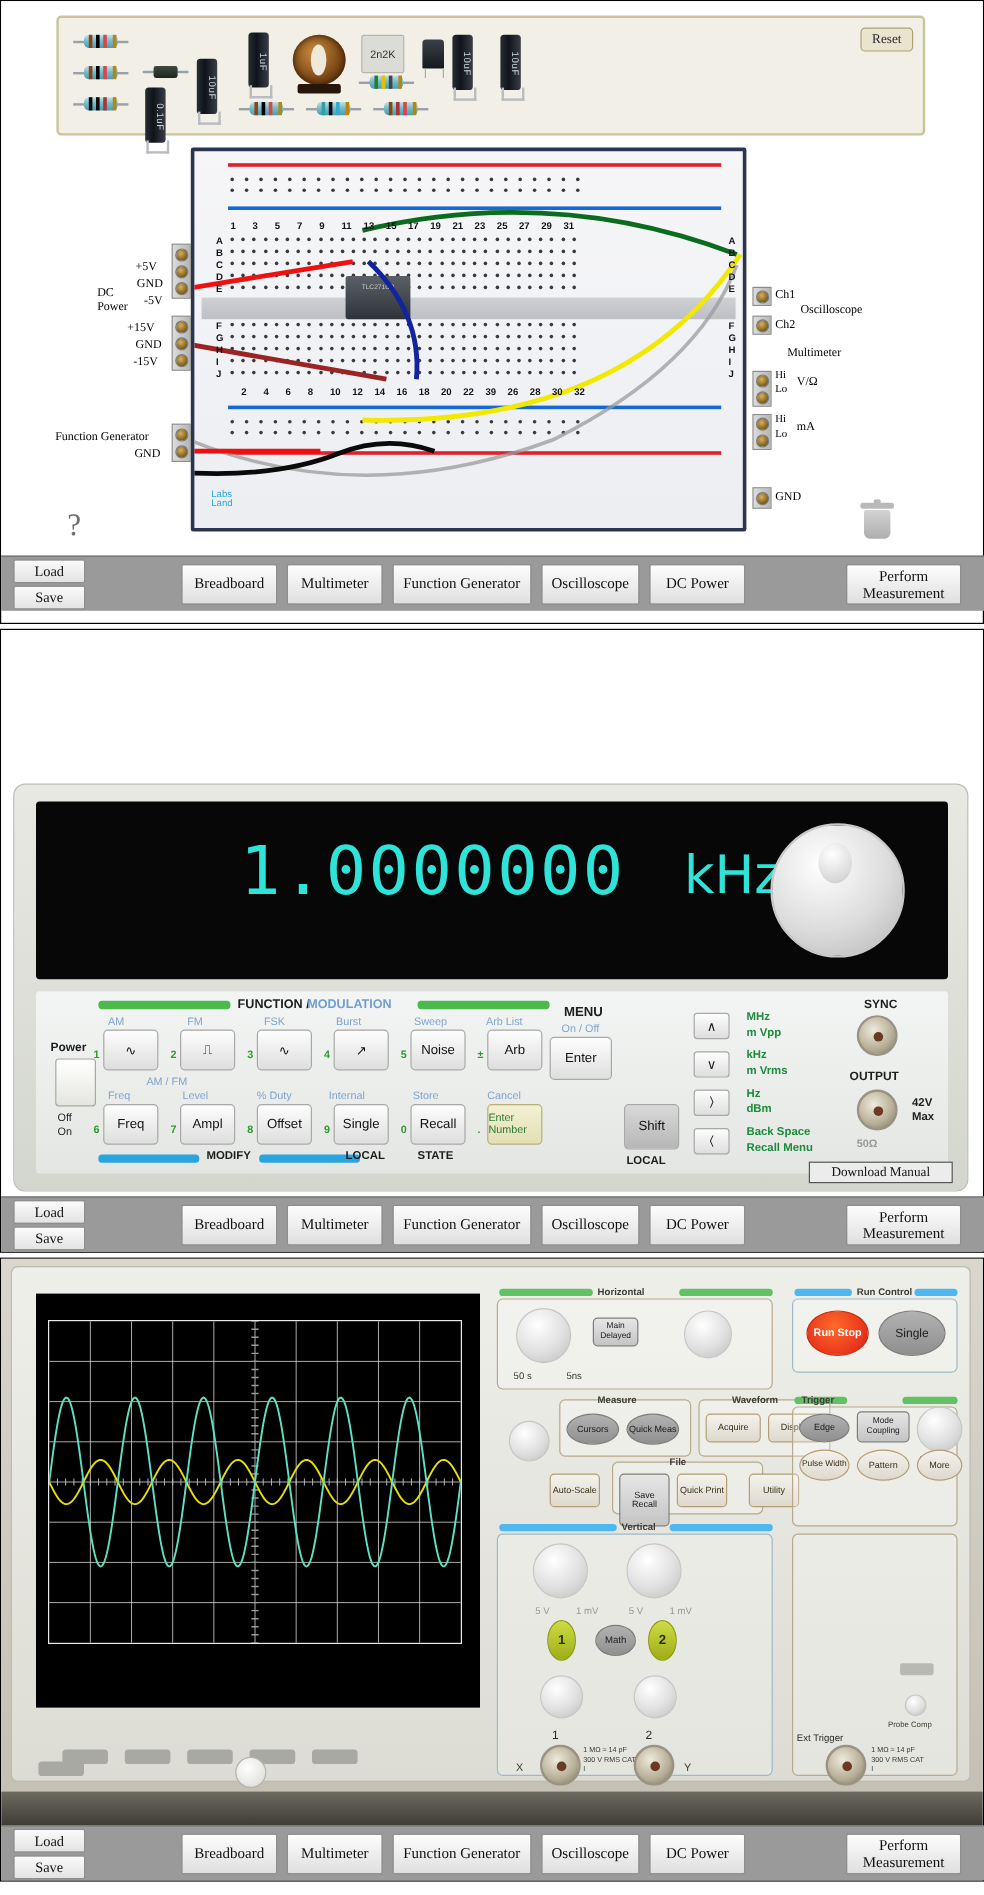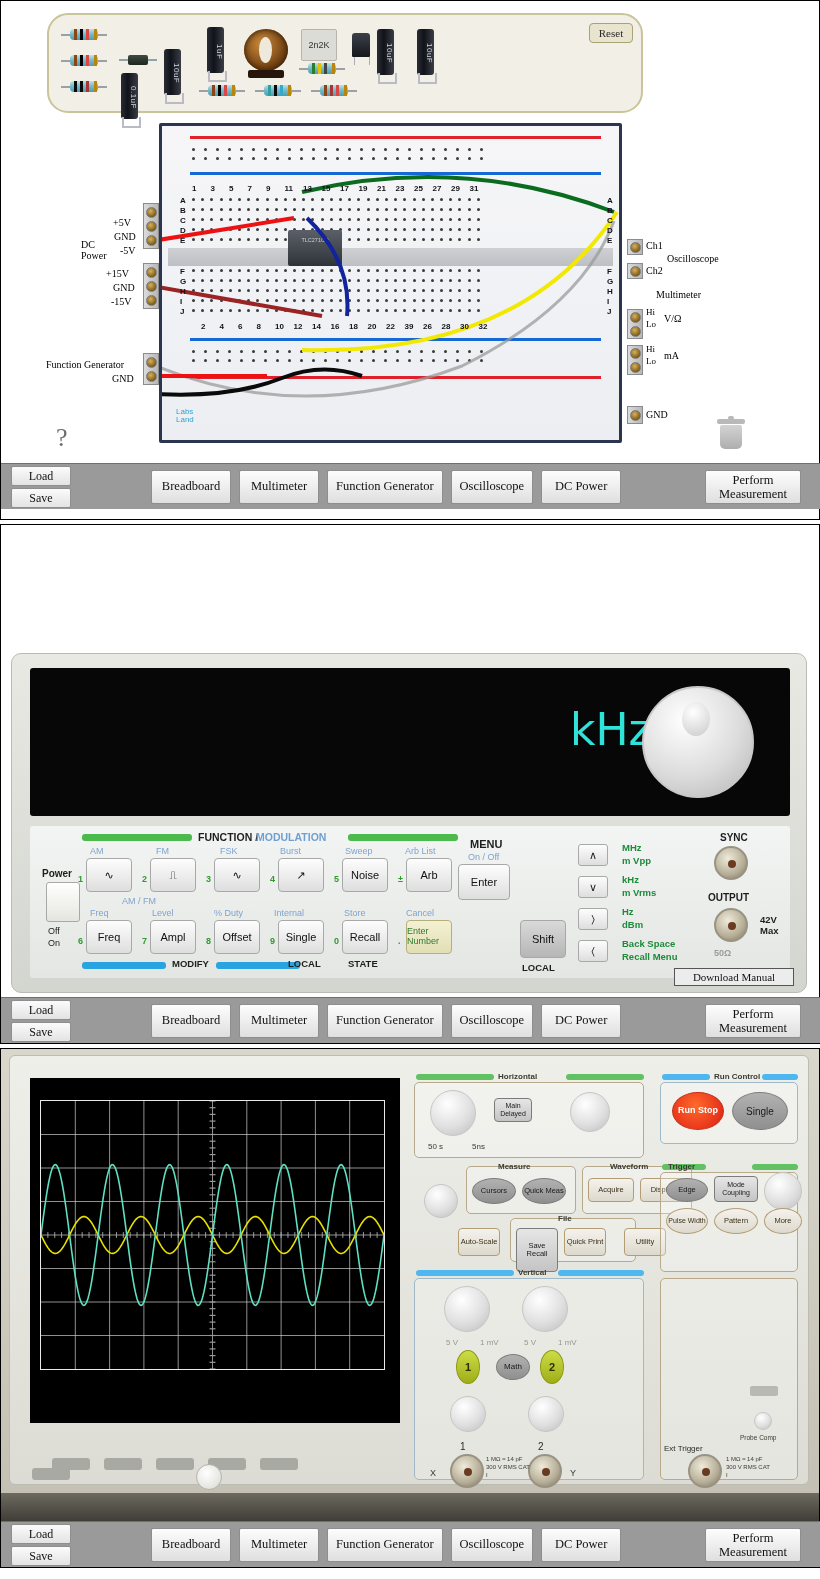--- a/index.html
+++ b/index.html
@@ -38,22 +38,22 @@
     font-family: "Liberation Serif", serif;
     background: linear-gradient(#fdfdfd,#dfdfdf); border: 1px solid #8e8e8e;
     border-radius: 2px; color: #111; cursor: pointer;
   }
 
   
   #panel-breadboard { height: 520px; border: 1px solid #000; }
   .bb-stage { position: relative; width: 818px; height: 462px; background:#fff; overflow:hidden; }
 
   .tray {
-    position: absolute; left: 46px; top: 12px; width: 596px; height: 100px;
-    background: #f2f0e6; border: 2px solid #c9c49a; border-radius: 21px;
+    position: absolute; left: 46px; top: 12px; width: 724px; height: 100px;
+    background: #f2f0e6; border: 2px solid #c9c49a; border-radius: 4px;
   }
   .reset-btn {
     position: absolute; right: 8px; top: 8px; width: 44px; height: 20px;
     font-size: 11px; font-family: "Liberation Serif", serif;
     background: #e8e4cd; border: 1px solid #a9a274; border-radius: 4px;
     color: #2a2a2a; cursor: pointer;
   }
   
   .res { position: absolute; width: 46px; height: 11px; }
   .res .body { position:absolute; left:9px; top:0; width:28px; height:11px;
@@ -908,20 +908,21 @@
       <button>Perform Measurement</button>
     </div>
   </div>
 </div>
 
 <div class="panel" id="panel-fg">
   <div class="fg-stage">
     <div class="fg-case">
 
       <div class="fg-screen">
+        <span class="fg-digits">1.0000000</span>
         <span class="fg-unit">kHz</span>
         <span class="fg-wavesym">~</span>
         <div class="fg-knob"></div>
       </div>
 
       <div class="fg-lower">
 
         <span class="sect-title" style="left:12px;top:42px;font-size:10px">Power</span>
         <div class="fg-power" style="left:16px;top:56px"></div>
         <span class="sect-title" style="left:18px;top:100px;font-size:9px;font-weight:normal">Off</span>

